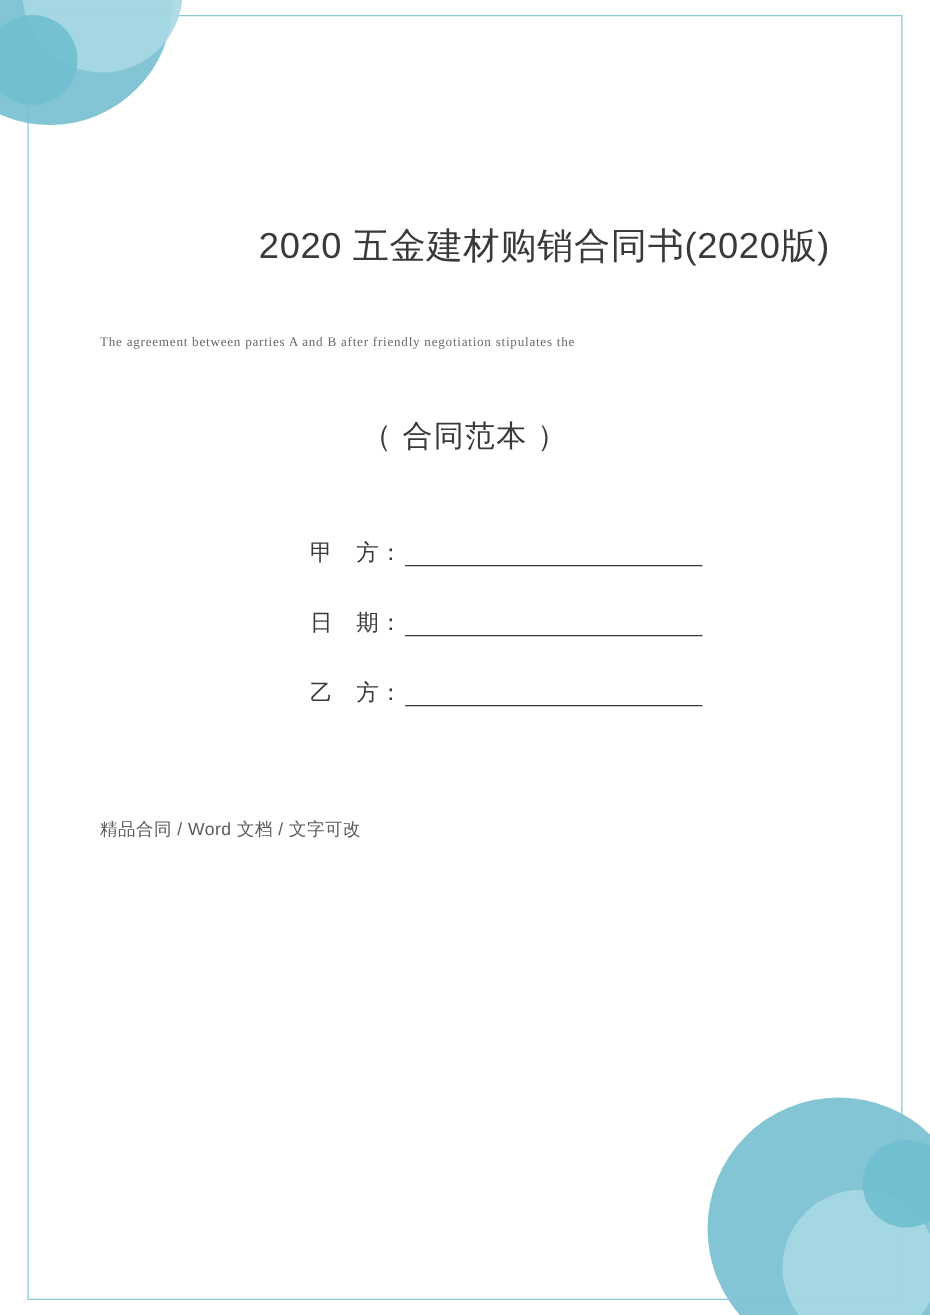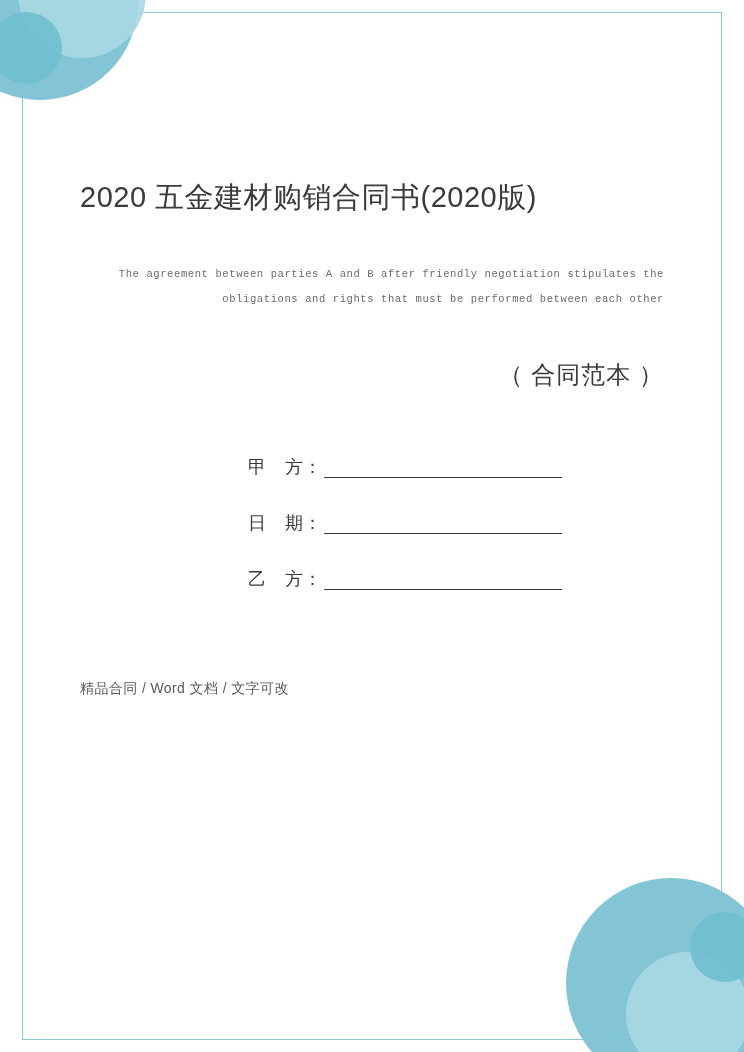--- a/index.html
+++ b/index.html
@@ -95,41 +95,41 @@
     height: 1028px;
     box-sizing: border-box;
     padding: 0 58px;
   }
   .doc-title {
     margin: 0;
     padding-top: 163px;
     font-size: 29px;
     line-height: 44px;
     color: #3a3a3a;
-    text-align: left;
+    text-align: right;
     font-weight: normal;
     letter-spacing: 0.5px;
   }
   .subtitle-en {
     margin: 0;
     padding-top: 43px;
-    font-family: Liberation Mono, monospace;
+    font-family: Liberation Serif, serif;
     font-size: 10.5px;
     line-height: 25px;
     color: #6b6b6b;
-    text-align: right;
+    text-align: left;
     letter-spacing: 0.6px;
   }
   .doc-kind {
     margin: 0;
     padding-top: 46px;
     font-size: 24px;
     line-height: 34px;
     color: #3a3a3a;
-    text-align: right;
+    text-align: center;
     letter-spacing: 1px;
   }
   .fields {
     margin: 0;
     padding-top: 64px;
     padding-left: 168px;
   }
   .field-row {
     display: flex;
     align-items: flex-end;
@@ -171,21 +171,20 @@
 
   <div class="deco deco-br-1"></div>
   <div class="deco deco-br-2"></div>
   <div class="deco deco-br-3"></div>
 
   <div class="content">
 
     <h1 class="doc-title">2020 五金建材购销合同书(2020版)</h1>
 
     <p class="subtitle-en">The agreement between parties A and B after friendly negotiation stipulates the</p>
-    <p class="subtitle-en" style="padding-top:0;">obligations and rights that must be performed between each other</p>
 
     <p class="doc-kind">（ 合同范本 ）</p>
 
     <div class="fields">
 
       <div class="field-row">
         <span class="field-label">甲　方：</span>
         <span class="field-line"></span>
       </div>
 

